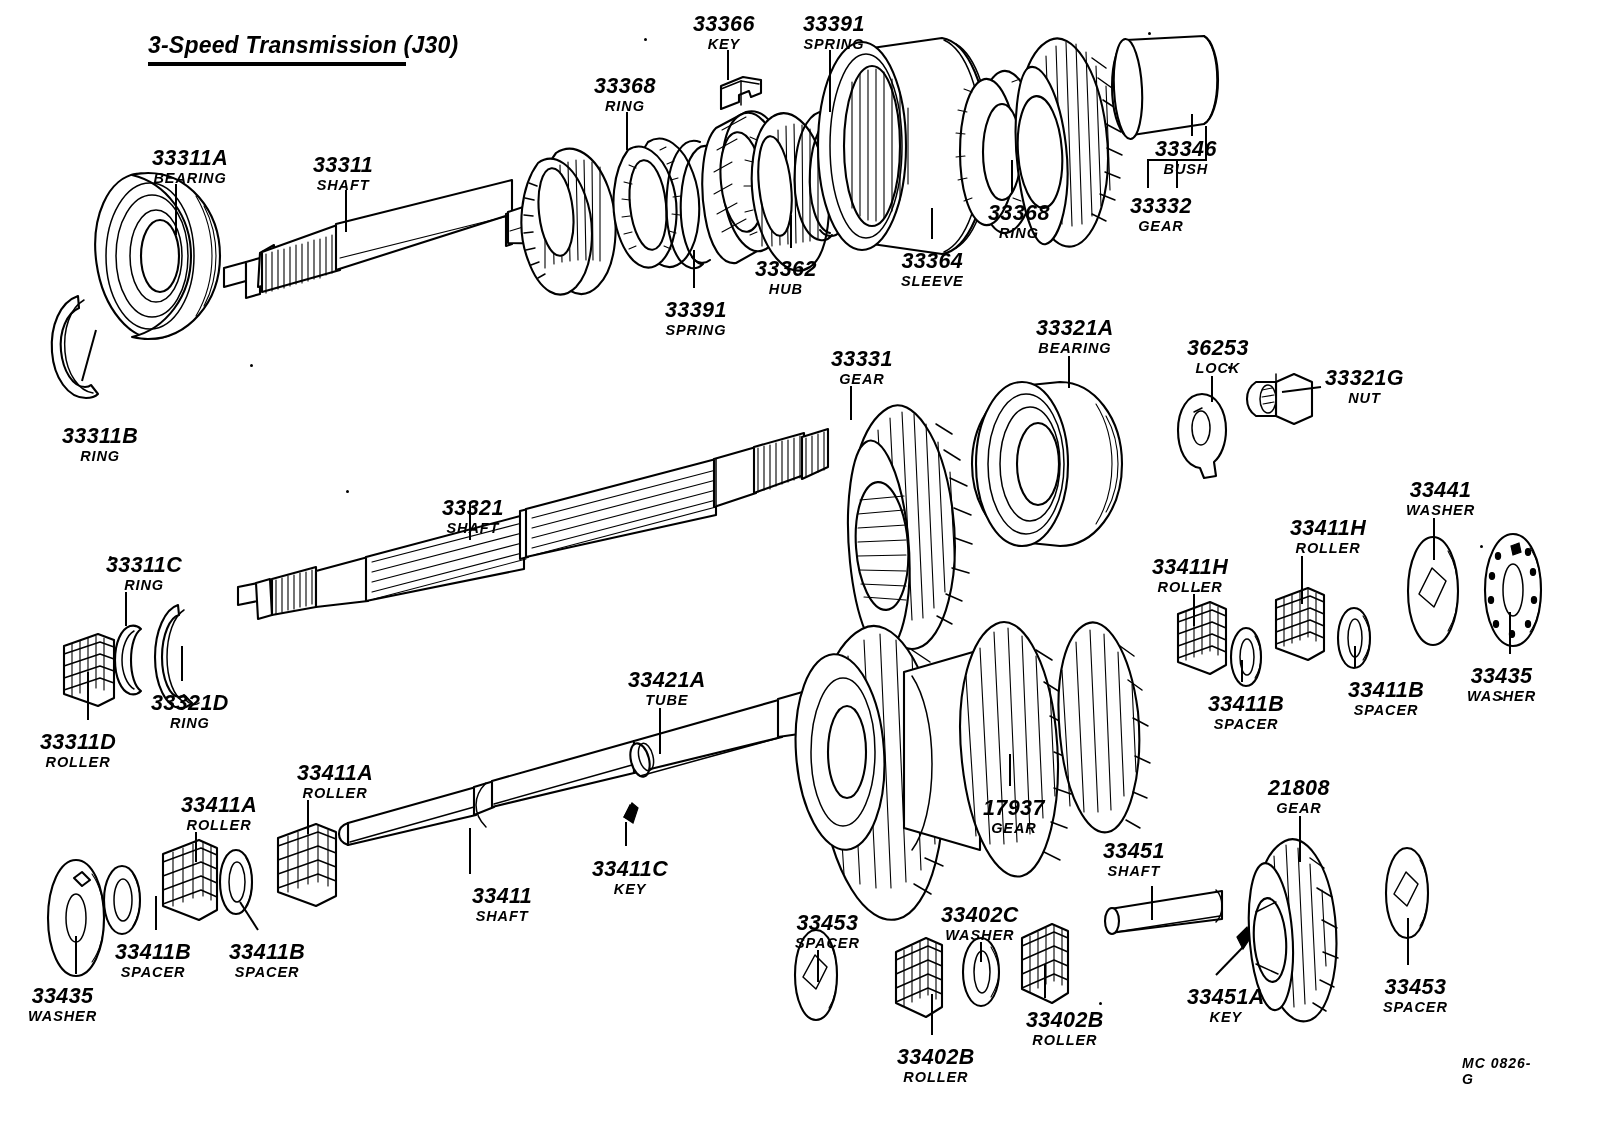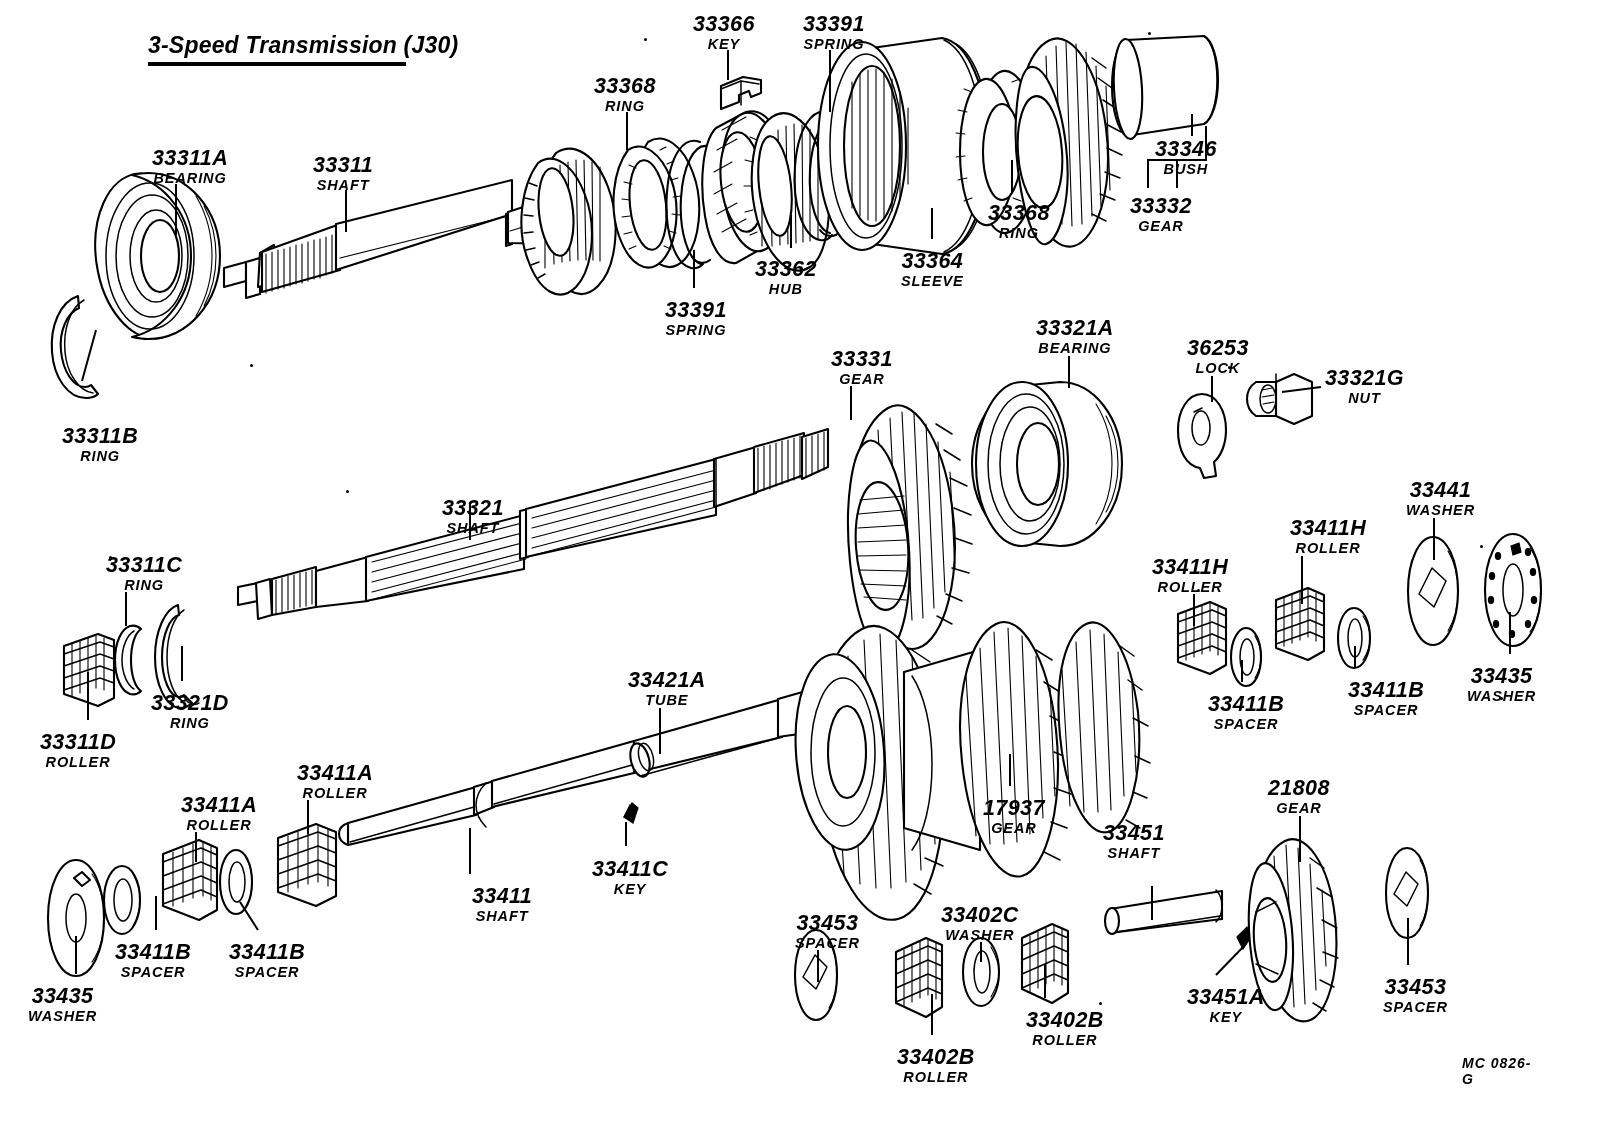--- a/index.html
+++ b/index.html
@@ -958,21 +958,21 @@
         <span class="nam">ROLLER</span>
       </div>
       <div class="lbl l" style="left: 472px; top: 886px;">
         <span class="num">33411</span>
         <span class="nam">SHAFT</span>
       </div>
       <div class="lbl l" style="left: 592px; top: 859px;">
         <span class="num">33411C</span>
         <span class="nam">KEY</span>
       </div>
-      <div class="lbl l" style="left: 1103px; top: 823px;">
+      <div class="lbl l" style="left: 1103px; top: 841px;">
         <span class="num">33451</span>
         <span class="nam">SHAFT</span>
       </div>
       <div class="lbl l" style="left: 795px; top: 913px;">
         <span class="num">33453</span>
         <span class="nam">SPACER</span>
       </div>
       <div class="lbl l" style="left: 941px; top: 905px;">
         <span class="num">33402C</span>
         <span class="nam">WASHER</span>

